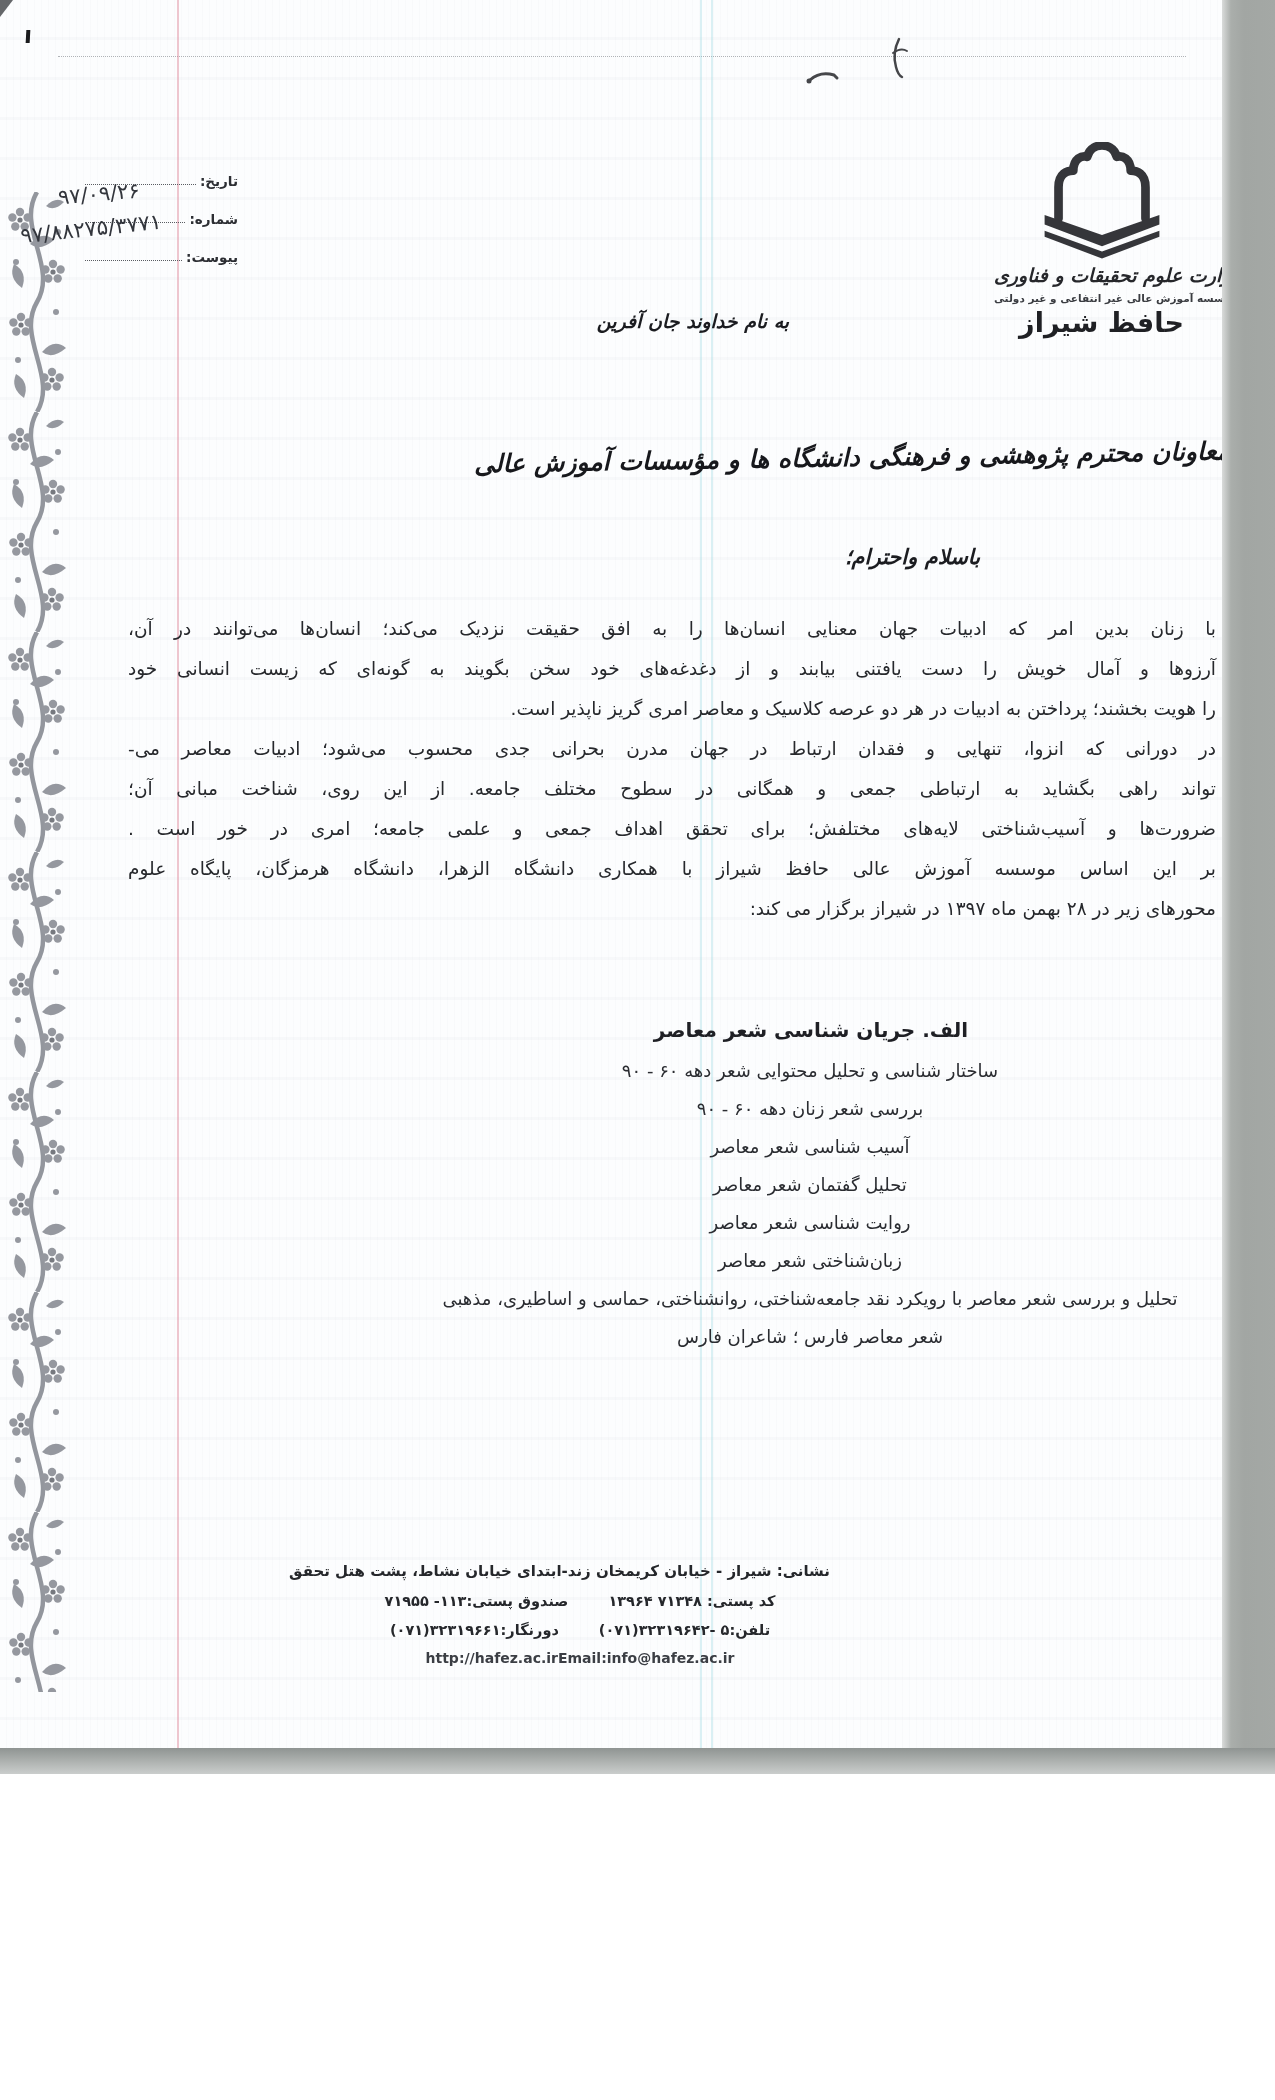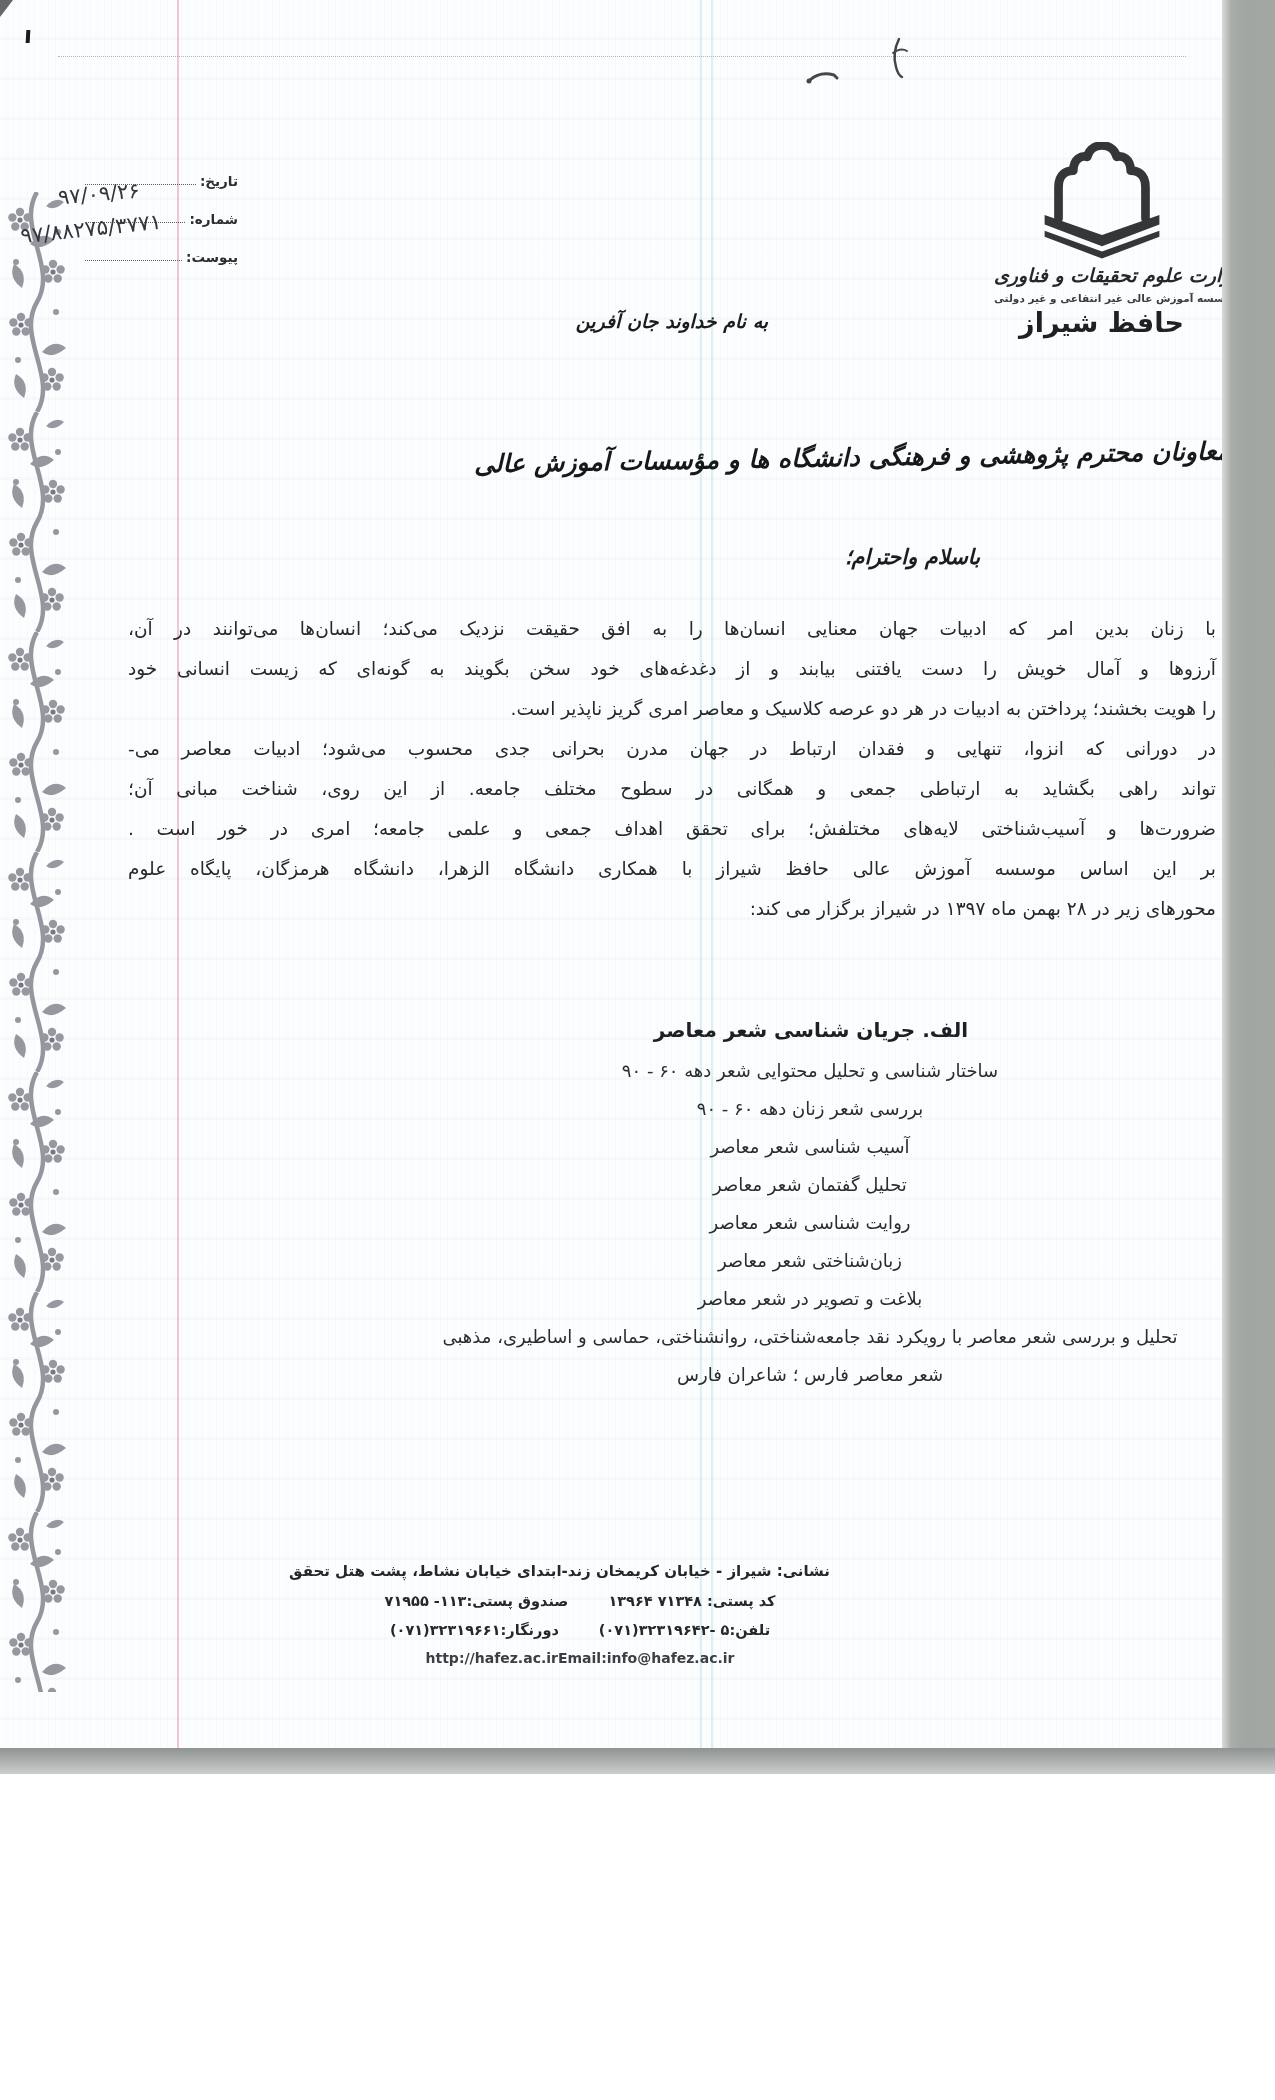--- a/index.html
+++ b/index.html
@@ -32,21 +32,21 @@
   .lh-sub{font-size:10.5px;font-weight:bold;color:#3a3c41;margin-top:6px;white-space:nowrap;}
   .lh-name{font-size:27px;font-weight:bold;color:#1f2024;letter-spacing:4px;margin-top:3px;white-space:nowrap;}
 
   
   .meta-row{position:absolute;left:85px;width:153px;height:18px;direction:rtl;display:flex;align-items:center;}
   .meta-label{font-size:13.5px;font-weight:bold;color:#2c2e33;white-space:nowrap;}
   .meta-dots{flex:1;border-bottom:1.6px dotted #595c62;margin:0 4px 3px 0;height:10px;}
   .hand{position:absolute;font-size:21px;color:#32353c;letter-spacing:1px;white-space:nowrap;direction:ltr;}
 
   
-  .bismillah{position:absolute;left:547px;top:310px;width:250px;text-align:center;font-size:19px;
+  .bismillah{position:absolute;left:568px;top:310px;width:250px;text-align:center;font-size:19px;
              font-weight:bold;font-style:oblique;color:#1b1c20;direction:rtl;white-space:nowrap;}
   .addressee{position:absolute;right:45px;top:443px;font-size:25px;font-weight:bold;font-style:oblique;
              color:#17181c;direction:rtl;white-space:nowrap;transform:rotate(-1deg);}
   .greeting{position:absolute;right:295px;top:545px;font-size:21px;font-weight:bold;font-style:oblique;
             color:#1b1c20;direction:rtl;white-space:nowrap;}
 
   
   .body-text{position:absolute;left:128px;top:614px;width:1088px;direction:rtl;font-size:18.5px;color:#26282c;}
   .bline{height:40px;line-height:30px;}
   .bline.just{text-align:justify;text-align-last:justify;}
@@ -185,21 +185,20 @@
     </div>
 
     <div class="topics-heading">الف. جریان شناسی شعر معاصر</div>
     <div class="topics">
       <div class="topic-item">ساختار شناسی و تحلیل محتوایی شعر دهه ۶۰ - ۹۰</div>
       <div class="topic-item">بررسی شعر زنان دهه ۶۰ - ۹۰</div>
       <div class="topic-item">آسیب شناسی شعر معاصر</div>
       <div class="topic-item">تحلیل گفتمان شعر معاصر</div>
       <div class="topic-item">روایت شناسی شعر معاصر</div>
       <div class="topic-item">زبان‌شناختی شعر معاصر</div>
-      <div class="topic-item">بلاغت و تصویر در شعر معاصر</div>
       <div class="topic-item">تحلیل و بررسی شعر معاصر با رویکرد نقد جامعه‌شناختی، روانشناختی، حماسی و اساطیری، مذهبی</div>
       <div class="topic-item">شعر معاصر فارس ؛ شاعران فارس</div>
     </div>
 
     <div class="footer">
       <div class="f-address">نشانی: شیراز - خیابان کریمخان زند-ابتدای خیابان نشاط، پشت هتل تحقق</div>
       <div class="f-row">
         <span>کد پستی: ۷۱۳۴۸ ۱۳۹۶۴</span>
         <span>صندوق پستی:۱۱۳- ۷۱۹۵۵</span>
       </div>

